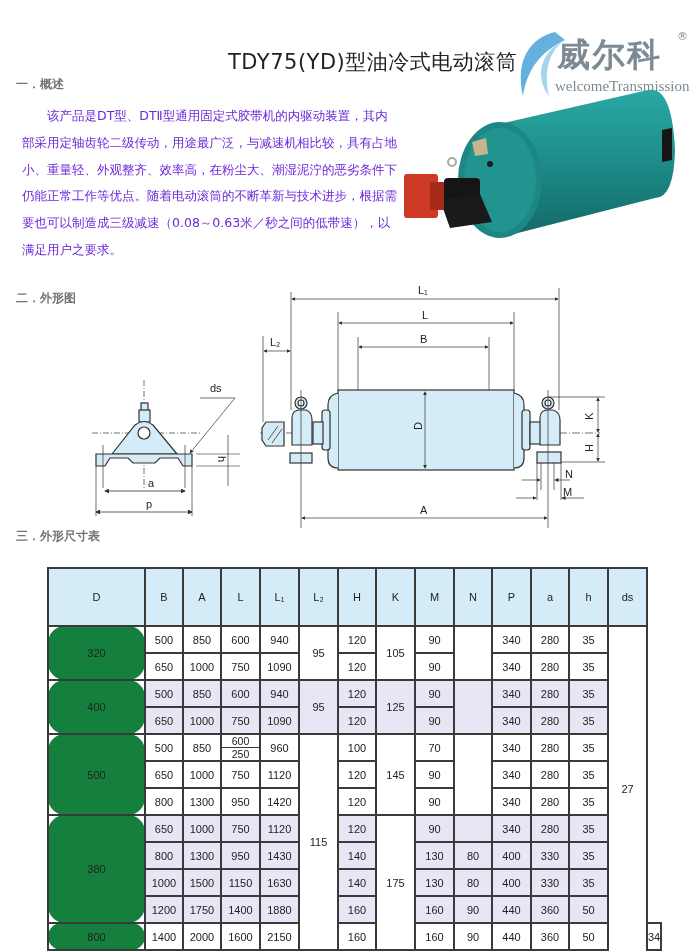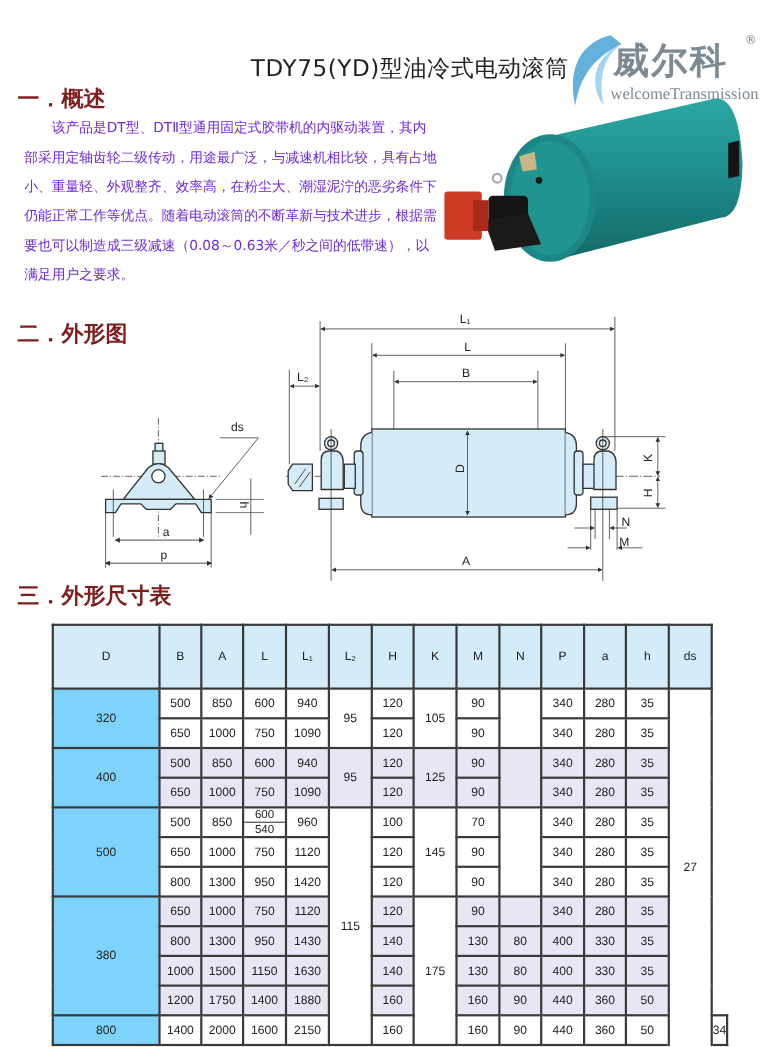--- a/index.html
+++ b/index.html
@@ -4,31 +4,31 @@
 <style>
   * { box-sizing: border-box; margin: 0; padding: 0; }
   body { width: 700px; height: 952px; background: #ffffff; font-family: "DejaVu Sans", "Liberation Sans", sans-serif; color: #222; position: relative; overflow: hidden; }
   .title { position: absolute; left: 228px; top: 8px; font-size: 21px; font-weight: normal; color: #222; letter-spacing: 0.5px; margin-top: 40px; }
   .logo { position: absolute; left: 505px; top: 0px; width: 195px; height: 70px; margin-top: 28px; }
   .logo-swoosh { position: absolute; left: 0; top: 2px; width: 70px; height: 68px; }
   .logo-cn { position: absolute; left: 52px; top: 5px; font-size: 33px; font-weight: bold; color: #7d8a93; letter-spacing: 2px; }
   .logo-reg { position: absolute; left: 172px; top: 2px; font-size: 11px; color: #7d8a93; }
   .logo-en { position: absolute; left: 50px; top: 50px; font-family: "Liberation Serif", serif; font-size: 15px; color: #7d8a93; }
 
-  .h2 { position: absolute; left: 16px; font-size: 20px; font-weight: bold; color: #7f1d1d; }
+  .h2 { position: absolute; left: 16px; font-size: 12px; font-weight: bold; color: #737373; }
   .para { position: absolute; left: 22px; top: 103px; width: 375px; font-size: 12.5px; line-height: 26.8px; color: #6d28d9; }
   .para p { text-indent: 2em; }
 
   .photo { position: absolute; left: 400px; top: 70px; width: 300px; height: 190px; }
   .diag { position: absolute; left: 0; top: 270px; width: 700px; height: 260px; }
 
   table { position: absolute; left: 47px; top: 567px; border-collapse: collapse; font-family: "Liberation Sans", sans-serif; font-size: 11px; color: #222; }
   td, th { border: 2px solid #3a3a3a; text-align: center; vertical-align: middle; height: 27px; font-weight: normal; padding: 0; }
   th { background: #d4ecf8; height: 58px; }
-  .dcell { background: #7dd3fc; }
+  .dcell { background: #15803d; border-radius: 17px; }
   .lav { background: #e8e6f4; }
   .wh { background: #ffffff; }
   .split { display: flex; flex-direction: column; height: 100%; }
   .split span { display: block; line-height: 12px; font-size: 10.5px; }
   .split span:first-child { border-bottom: 1.5px solid #3a3a3a; }
 </style>
 </head>
 <body>
 
 <div class="title">TDY75(YD)型油冷式电动滚筒</div>
@@ -259,21 +259,21 @@
     <td class="lav">35</td>
   </tr>
 
   <tr>
     <td class="dcell" rowspan="3">500</td>
     <td class="wh">500</td>
     <td class="wh">850</td>
     <td class="wh">
       <div class="split">
         <span>600</span>
-        <span>540</span>
+        <span>250</span>
       </div>
     </td>
     <td class="wh">960</td>
     <td class="wh" rowspan="9">115</td>
     <td class="wh">100</td>
     <td class="wh" rowspan="3">145</td>
     <td class="wh">70</td>
     <td class="wh" rowspan="3"></td>
     <td class="wh">340</td>
     <td class="wh">280</td>

